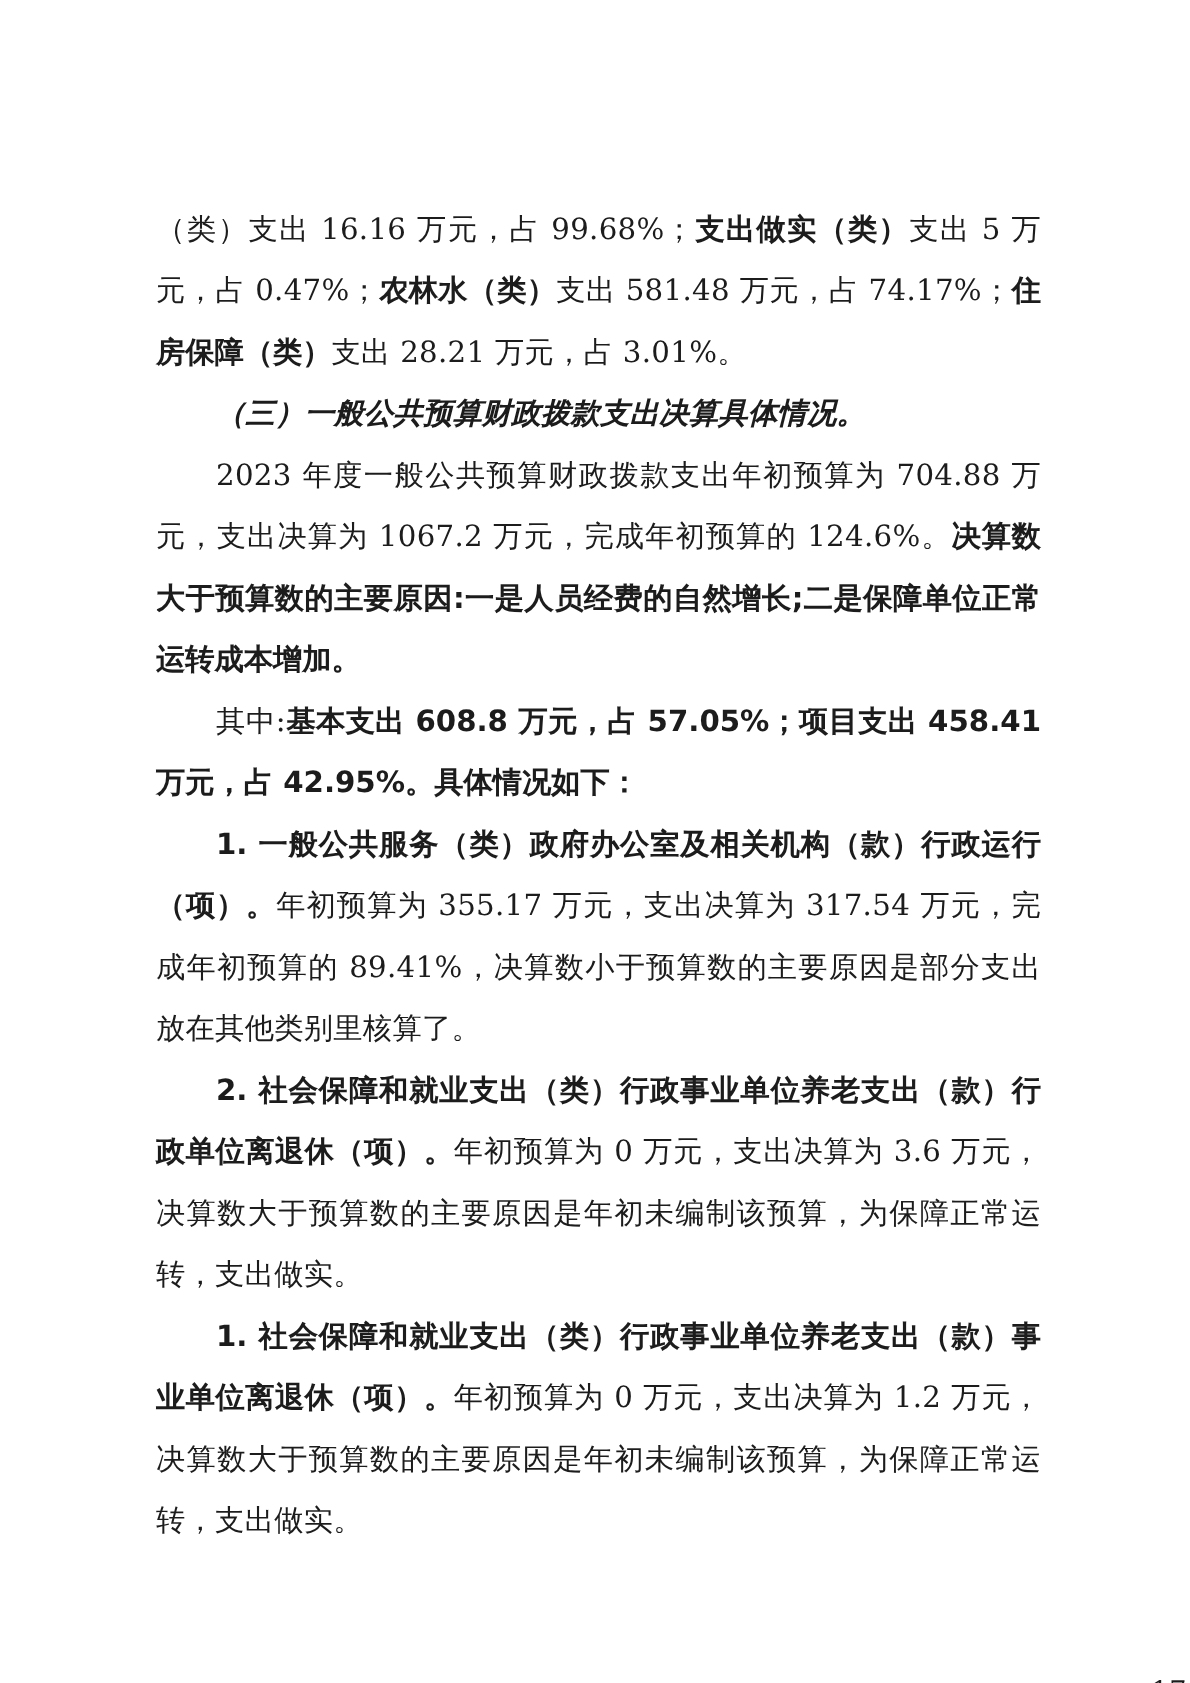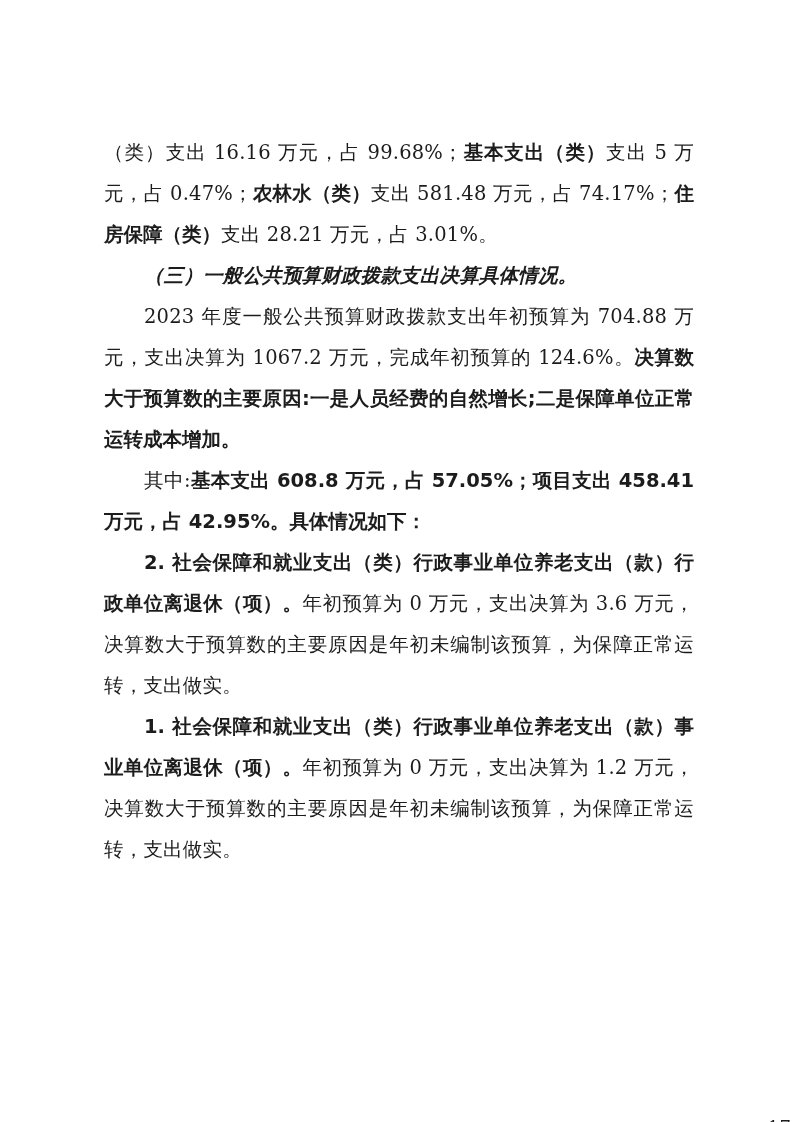--- a/index.html
+++ b/index.html
@@ -65,35 +65,38 @@
     letter-spacing: 0.5px;
   }
 </style>
 </head>
 <body>
 
 <div class="page">
   <div class="content">
 
     <p class="para">
-      <span>（类）支出 16.16 万元，占 99.68%；</span><span class="bold">基本支出（类）</span><span>支出 5 万元，占 0.47%；</span><span class="bold">农林水（类）</span><span>支出 581.48 万元，占 74.17%；</span><span class="bold">住房保障（类）</span><span>支出 28.21 万元，占 3.01%。</span>
+      <span>（类）支出 16.16 万元，占 99.68%；</span><span class="bold">支出做实（类）</span><span>支出 5 万元，占 0.47%；</span><span class="bold">农林水（类）</span><span>支出 581.48 万元，占 74.17%；</span><span class="bold">住房保障（类）</span><span>支出 28.21 万元，占 3.01%。</span>
     </p>
 
     <p class="para indent">
       <span class="heading">（三）一般公共预算财政拨款支出决算具体情况。</span>
     </p>
 
     <p class="para indent">
       <span>2023 年度一般公共预算财政拨款支出年初预算为 704.88 万元，支出决算为 1067.2 万元，完成年初预算的 124.6%。</span><span class="bold">决算数大于预算数的主要原因:一是人员经费的自然增长;二是保障单位正常运转成本增加。</span>
     </p>
 
     <p class="para indent">
       <span>其中:</span><span class="bold">基本支出 608.8 万元，占 57.05%；项目支出 458.41 万元，占 42.95%。具体情况如下：</span>
     </p>
 
+    <p class="para indent">
+      <span class="bold">1. 一般公共服务（类）政府办公室及相关机构（款）行政运行（项）。</span><span>年初预算为 355.17 万元，支出决算为 317.54 万元，完成年初预算的 89.41%，决算数小于预算数的主要原因是部分支出放在其他类别里核算了。</span>
+    </p>
 
     <p class="para indent">
       <span class="bold">2. 社会保障和就业支出（类）行政事业单位养老支出（款）行政单位离退休（项）。</span><span>年初预算为 0 万元，支出决算为 3.6 万元，决算数大于预算数的主要原因是年初未编制该预算，为保障正常运转，支出做实。</span>
     </p>
 
     <p class="para indent">
       <span class="bold">1. 社会保障和就业支出（类）行政事业单位养老支出（款）事业单位离退休（项）。</span><span>年初预算为 0 万元，支出决算为 1.2 万元，决算数大于预算数的主要原因是年初未编制该预算，为保障正常运转，支出做实。</span>
     </p>
 
     <div class="pagenum">-17-</div>

